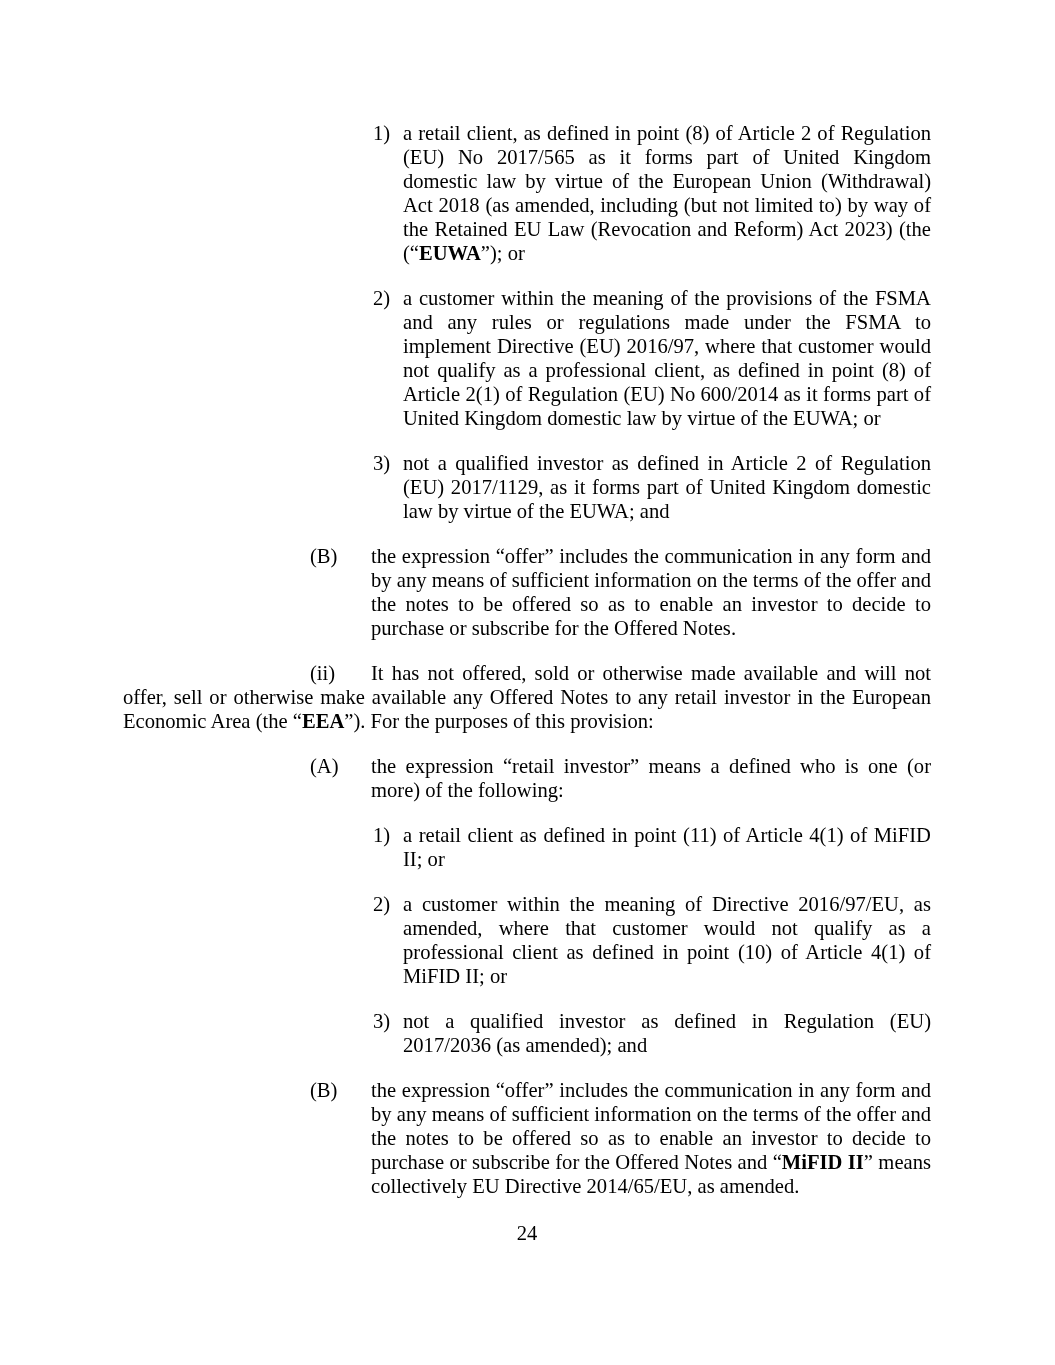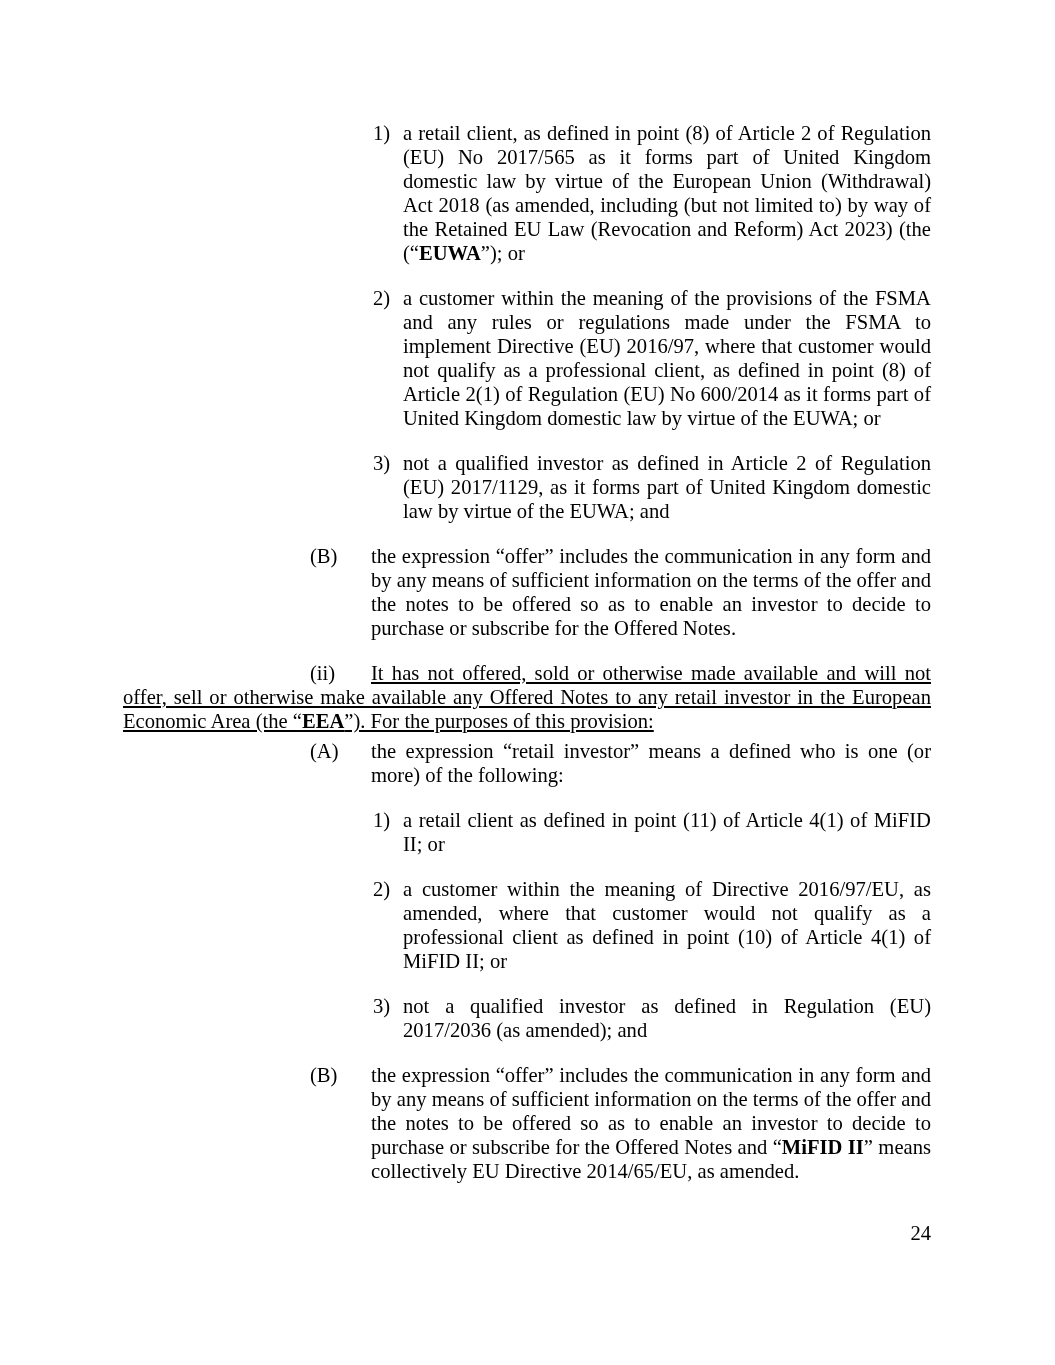--- a/index.html
+++ b/index.html
@@ -47,37 +47,36 @@
   }
   .let-label {
     position: absolute;
     left: -61px;
     top: 0;
   }
   
   .ii-para {
     text-indent: 187px;
     text-align: justify;
-    margin-bottom: 6px;
-    text-decoration: underline;
+    margin-bottom: 21px;
   }
   .ii-label {
     display: inline-block;
     width: 61px;
     text-indent: 0;
   }
   .bold {
     font-weight: 700;
   }
   .page-number {
     position: absolute;
     left: 123px;
     top: 1221px;
     width: 808px;
-    text-align: right;
+    text-align: center;
   }
 </style>
 </head>
 <body>
 
 <div class="page">
   <div class="content">
 
     <div class="block num-item"><span class="num-label">1)</span><span>a retail client, as defined in point (8) of Article 2 of Regulation (EU) No 2017/565 as it forms part of United Kingdom domestic law by virtue of the European Union (Withdrawal) Act 2018 (as amended, including (but not limited to) by way of the Retained EU Law (Revocation and Reform) Act 2023) (the (“</span><span class="bold">EUWA</span><span>”); or</span></div>
 

